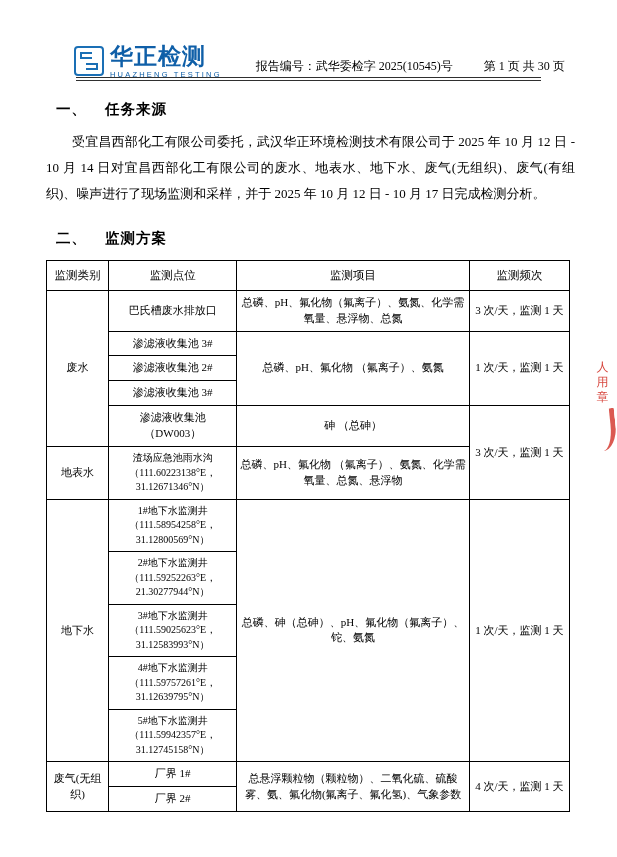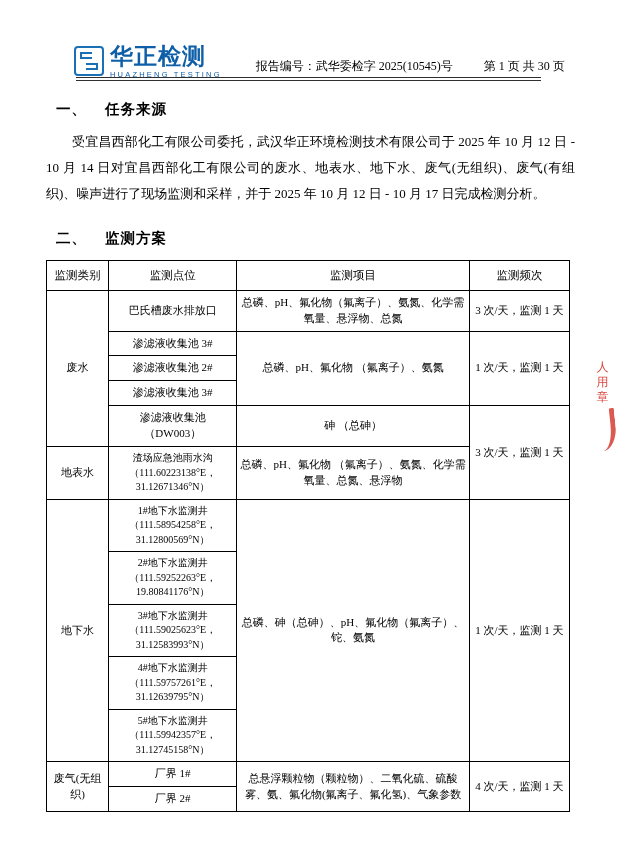--- a/index.html
+++ b/index.html
@@ -278,21 +278,21 @@
         <td class="item-text">总磷、pH、氟化物 （氟离子）、氨氮、化学需氧量、总氮、悬浮物</td>
       </tr>
 
       <tr>
         <td rowspan="5">地下水</td>
         <td class="small-coord">1#地下水监测井（111.58954258°E，31.12800569°N）</td>
         <td class="item-text" rowspan="5">总磷、砷（总砷）、pH、氟化物（氟离子）、铊、氨氮</td>
         <td rowspan="5">1 次/天，监测 1 天</td>
       </tr>
       <tr>
-        <td class="small-coord">2#地下水监测井（111.59252263°E，19.80841176°N）</td>
+        <td class="small-coord">2#地下水监测井（111.59252263°E，21.30277944°N）</td>
       </tr>
       <tr>
         <td class="small-coord">3#地下水监测井（111.59025623°E，31.12583993°N）</td>
       </tr>
       <tr>
         <td class="small-coord">4#地下水监测井（111.59757261°E，31.12639795°N）</td>
       </tr>
       <tr>
         <td class="small-coord">5#地下水监测井（111.59942357°E，31.12745158°N）</td>
       </tr>

